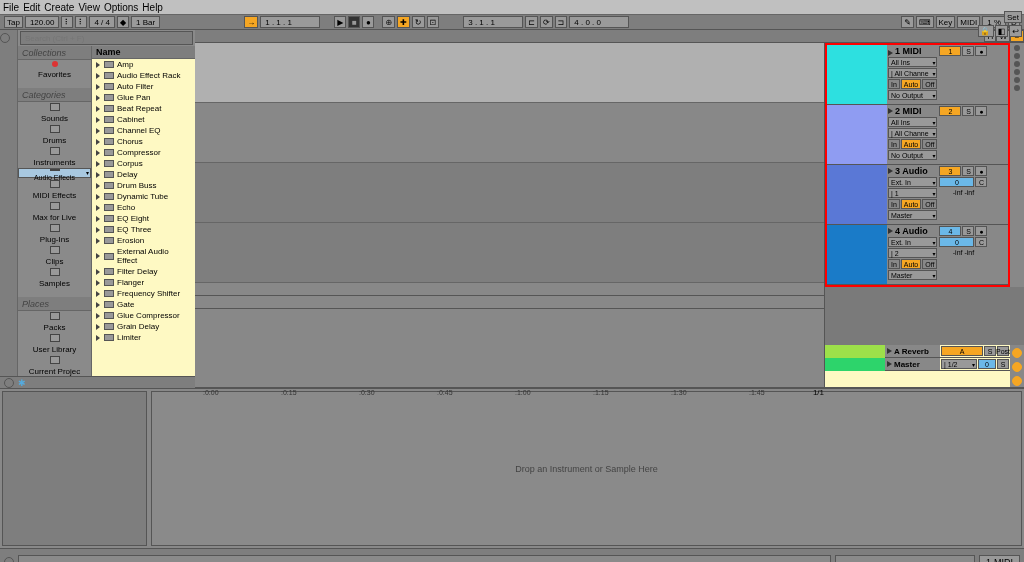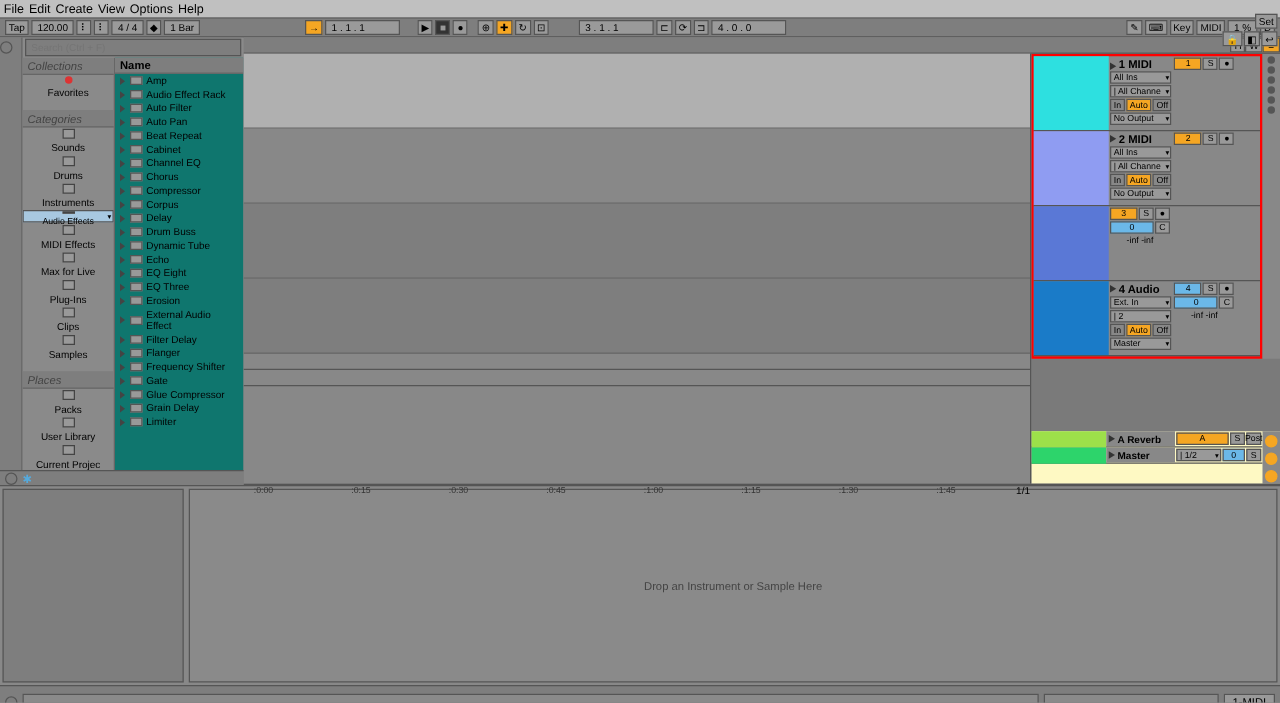--- a/index.html
+++ b/index.html
@@ -14,21 +14,21 @@
 .transport { height:16px; background:#7e7e7e; border-top:1px solid #666; border-bottom:1px solid #555; padding:0 4px; gap:2px; }
 .tbtn { border:1px solid #555; background:#9a9a9a; height:12px; min-width:12px; display:inline-flex; align-items:center; justify-content:center; font-size:8px; padding:0 2px; }
 .tbtn.orange { background:#f5a623; }
 .tfield { background:#9a9a9a; border:1px solid #555; height:12px; padding:0 4px; font-size:8px; display:inline-flex; align-items:center; }
 .spacer { flex:1; }
 
 
 .main { display:flex; height:calc(562px - 14px - 16px - 26px - 160px); }
 .browser { width:195px; display:flex; background:#8a8a8a; }
 .bcol1 { width:74px; background:#8a8a8a; border-right:1px solid #666; }
-.bcol2 { flex:1; background:#0f766e; overflow:hidden; }
+.bcol2 { flex:1; background:#fef9c3; overflow:hidden; }
 .bhdr { background:#7e7e7e; height:14px; padding:0 4px; font-size:9px; border-bottom:1px solid #666; display:flex; align-items:center; font-style:italic; color:#444; }
 .search { height:14px; background:#7e7e7e; border:1px solid #555; margin:2px; padding:0 4px; font-size:8px; color:#555; }
 .bcat { padding:1px 4px; font-size:8px; cursor:pointer; display:flex; align-items:center; gap:3px;flex-direction:column; }
 .bcat.sel { background:#a8c8e0; }
 .bcat .ico { width:10px; height:8px; border:1px solid #444; background:#999; }
 .bcat .dot { width:6px; height:6px; border-radius:50%; }
 .namehdr { background:#7e7e7e; height:13px; padding:0 4px; font-weight:bold; font-size:9px; border-bottom:1px solid #666; }
 .bitem { padding:1px 4px; font-size:8px; display:flex; align-items:center; gap:3px; cursor:pointer; }
 .tri { width:0; height:0; border-top:3px solid transparent; border-bottom:3px solid transparent; border-left:4px solid #444; margin-right:1px; }
 .fld { width:10px; height:7px; background:#999; border:1px solid #555; }
@@ -230,21 +230,21 @@
                 <span>Audio Effect Rack</span>
               </div>
               <div class="bitem">
                 <span class="tri"></span>
                 <span class="fld"></span>
                 <span>Auto Filter</span>
               </div>
               <div class="bitem">
                 <span class="tri"></span>
                 <span class="fld"></span>
-                <span>Auto Pan</span>
+                <span>Glue Pan</span>
               </div>
               <div class="bitem">
                 <span class="tri"></span>
                 <span class="fld"></span>
                 <span>Beat Repeat</span>
               </div>
               <div class="bitem">
                 <span class="tri"></span>
                 <span class="fld"></span>
                 <span>Cabinet</span>
@@ -452,20 +452,34 @@
                       <span class="numbtn nb-orange" style="flex:1">2</span>
                       <span class="sbtn">S</span>
                       <span class="sbtn">●</span>
                     </div>
                   </div>
                 </div>
               </div>
               <div class="thdr">
                 <div class="tcolor" style="background:#5a78d6"></div>
                 <div class="mixcol">
+                  <div class="mctls">
+                    <div class="row1" style="display:flex;gap:2px;align-items:center;margin-bottom:1px">
+                      <span class="playtri"></span>
+                      <b>3 Audio</b>
+                    </div>
+                    <div class="sel">Ext. In</div>
+                    <div class="sel">| 1</div>
+                    <div class="io">
+                      <span>In</span>
+                      <span class="on">Auto</span>
+                      <span>Off</span>
+                    </div>
+                    <div class="sel">Master</div>
+                  </div>
                   <div class="mbtns">
                     <div style="display:flex;gap:1px">
                       <span class="numbtn nb-orange" style="flex:1">3</span>
                       <span class="sbtn">S</span>
                       <span class="sbtn">●</span>
                     </div>
                     <div style="display:flex;gap:1px">
                       <span class="numbtn nb-blue" style="flex:1">0</span>
                       <span class="sbtn">C</span>
                     </div>

